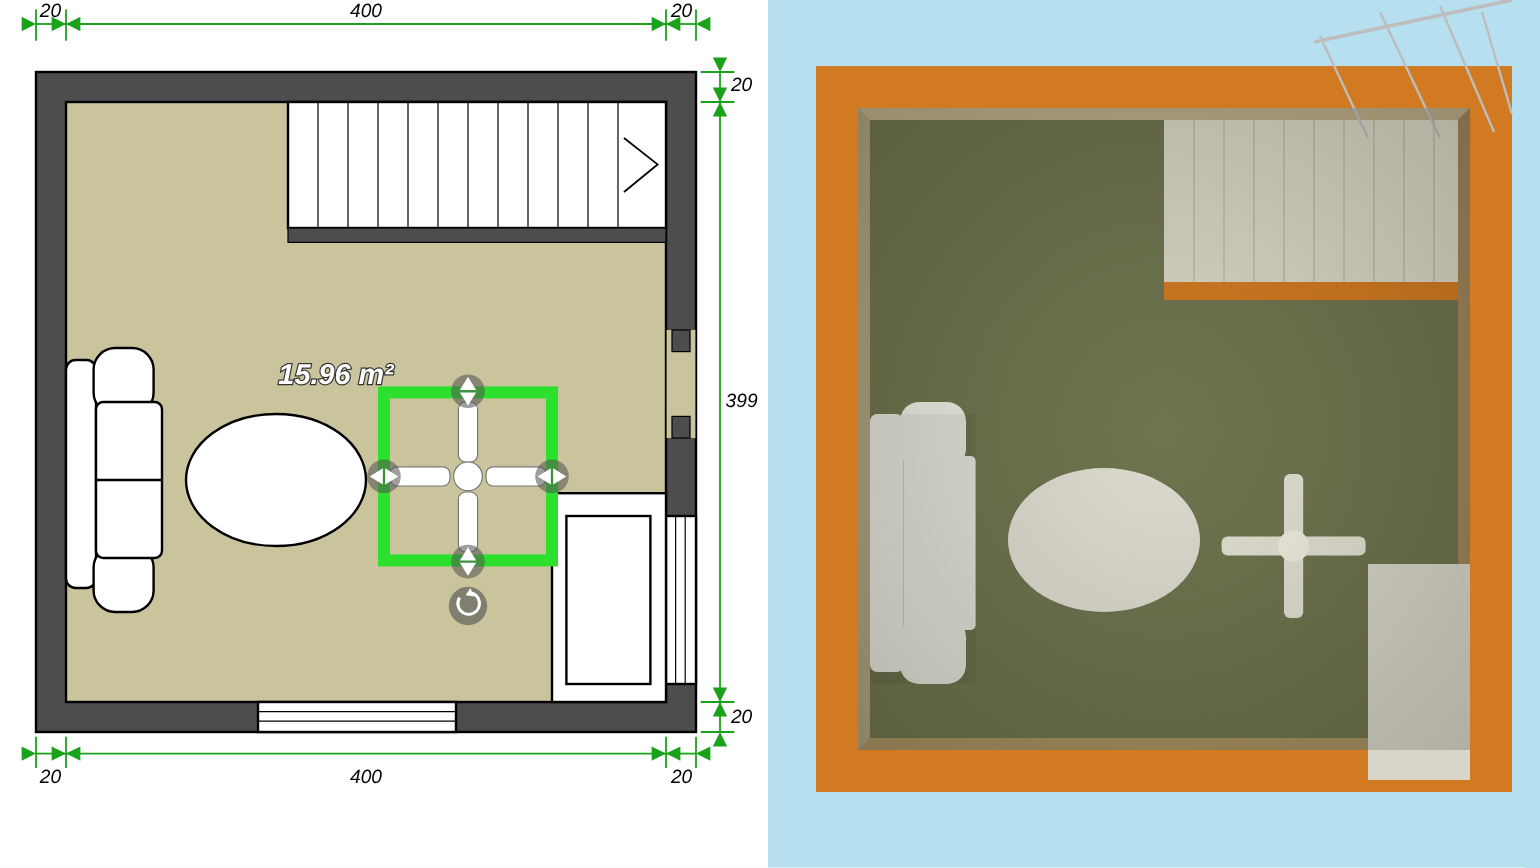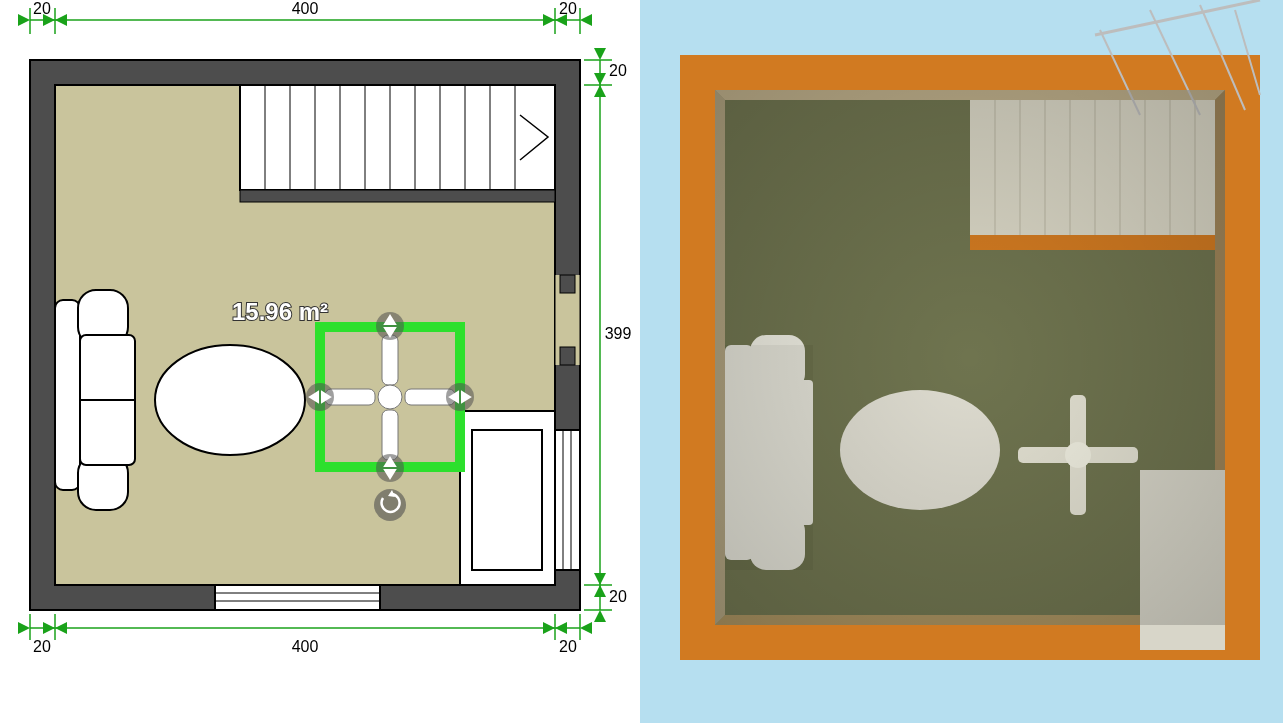--- a/index.html
+++ b/index.html
@@ -1,18 +1,18 @@
 <!DOCTYPE html>
 <html><head>
 <meta charset="utf-8">
 <style>
   html,body{margin:0;padding:0;width:1283px;height:723px;font-family:Arial,Helvetica,sans-serif;overflow:hidden;background:#fff;}
   .app{display:flex;width:100%;height:100%;}
   .pane{position:relative;height:100%;}
-  .pane-2d{width:640px;background:#fff;}
+  .pane-2d{width:640px;background:#fff;font-style:italic;}
   .pane-3d{flex:1;background:#b6dff0;}
   svg{display:block;}
   .dim-label{font-size:16px;fill:#000;text-anchor:middle;dominant-baseline:middle;user-select:none;}
   .dim-line{stroke:#1aa21a;stroke-width:1.5;}
   .ext-line{stroke:#1aa21a;stroke-width:1.5;}
   .area-label{font-size:24px;font-weight:700;fill:#fff;stroke:#333;stroke-width:2px;paint-order:stroke;text-anchor:middle;}
 </style>
 </head>
 <body>
 

